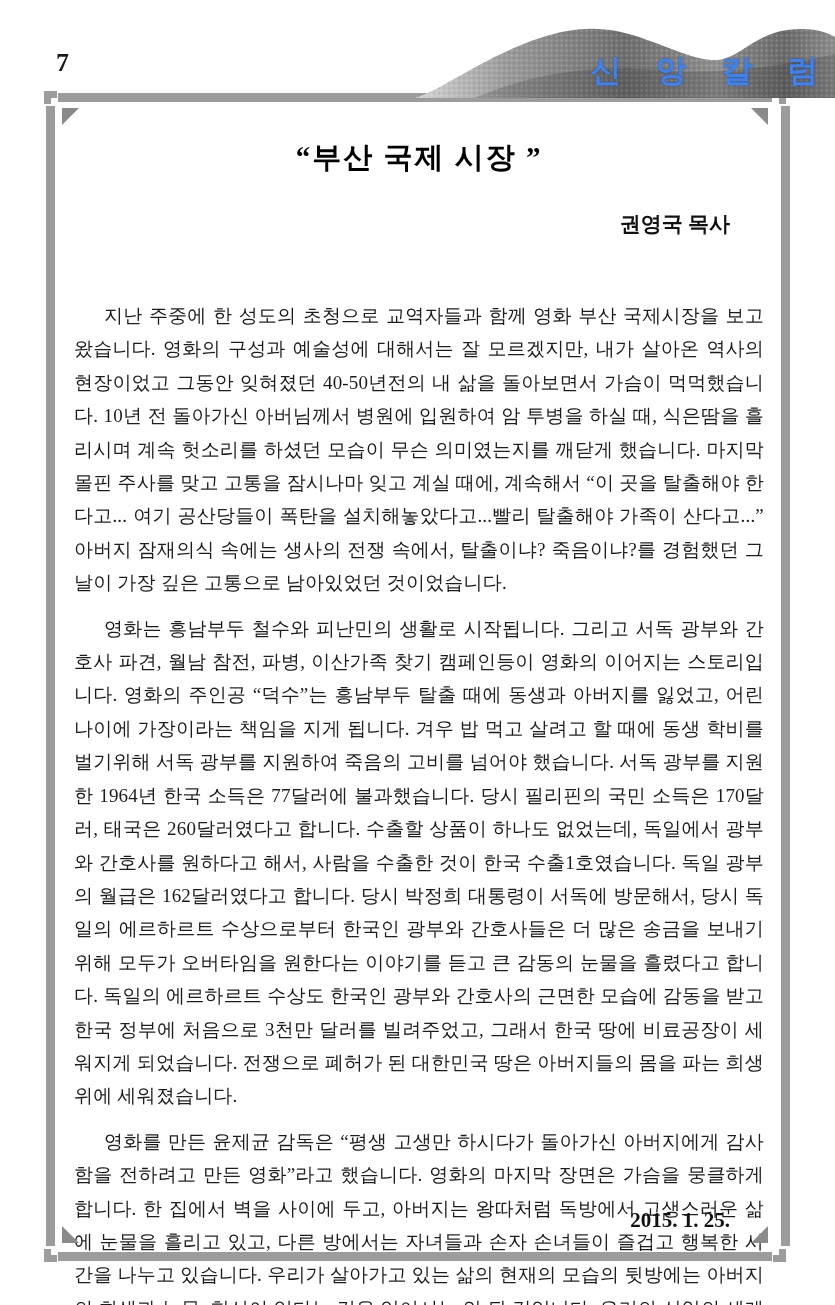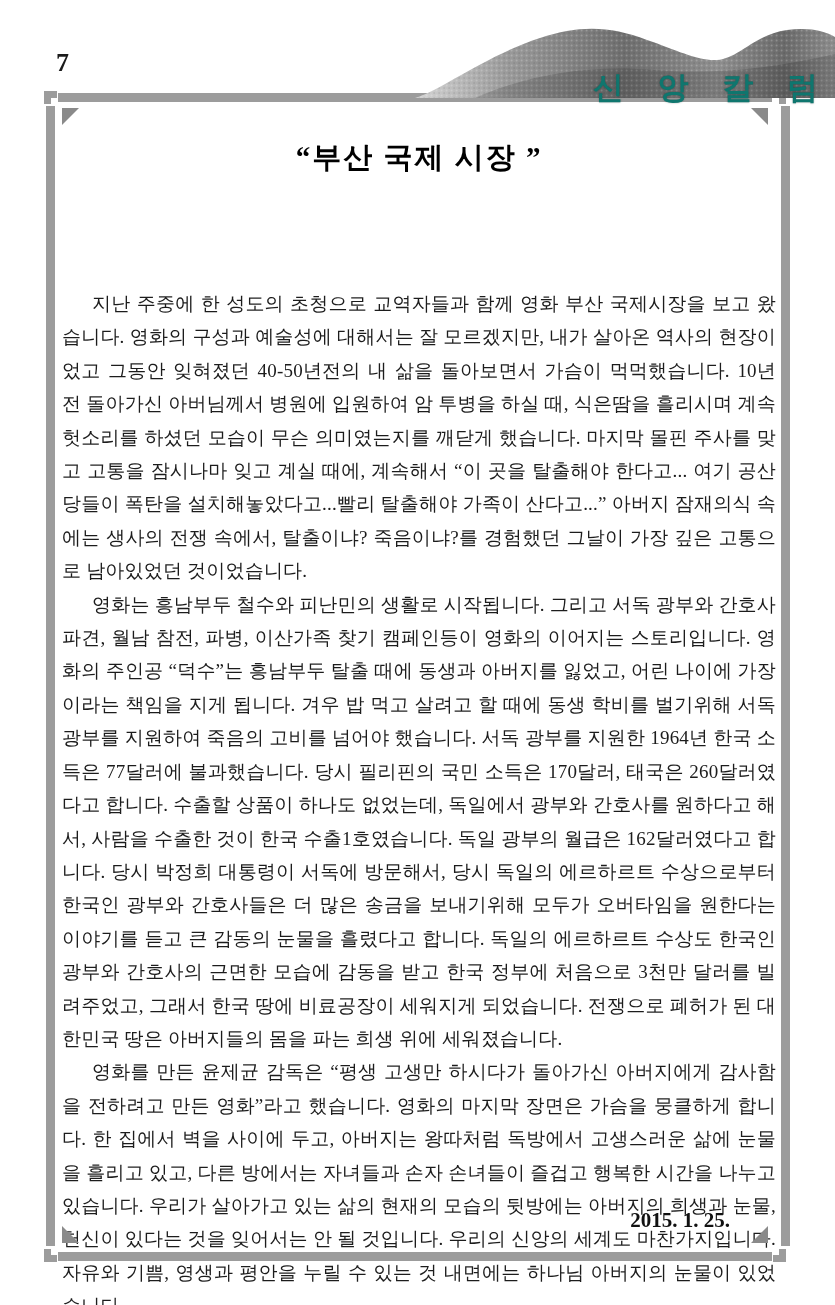--- a/index.html
+++ b/index.html
@@ -14,24 +14,24 @@
   
   .page-number{
     position:absolute;left:56px;top:48px;
     font-size:26px;font-weight:bold;color:#1a1a1a;
   }
   .header-wave{
     position:absolute;left:415px;top:24px;width:420px;height:74px;
     z-index:3;
   }
   .header-label{
-    position:absolute;right:4px;top:67px;z-index:4;
-    color:#0f766e;font-weight:bold;font-size:31px;
+    position:absolute;right:4px;top:50px;z-index:4;
+    color:#3b82f6;font-weight:bold;font-size:31px;
     letter-spacing:13px;white-space:nowrap;
-    font-family:Liberation Serif, serif;
+    font-family:Liberation Sans, sans-serif;
     text-shadow:0 0 2px rgba(0,0,0,0.35);
   }
   
   .bar{position:absolute;background:#9c9c9c;z-index:1;}
   .bar-top{left:58px;top:93px;width:714px;height:9px;}
   .bar-bottom{left:58px;top:1252px;width:714px;height:9px;}
   .bar-left{left:46px;top:106px;width:9px;height:1140px;}
   .bar-right{left:781px;top:106px;width:9px;height:1140px;}
   .corner-square{position:absolute;width:13px;height:13px;background:#9c9c9c;z-index:2;}
   .corner-square::after{content:"";position:absolute;width:6px;height:6px;background:#ffffff;}
@@ -53,21 +53,21 @@
   .article-author{
     position:absolute;left:62px;top:210px;width:714px;
     text-align:right;padding-right:46px;box-sizing:border-box;
     font-size:21px;font-weight:bold;color:#111111;
   }
   .article-body{
     position:absolute;left:62px;top:287px;width:714px;
     font-size:19px;line-height:33.4px;text-align:justify;
     color:#1c1c1c;letter-spacing:0.2px;
   }
-  .article-body p{margin:0;text-indent:30px;}
+  .article-body p{margin:12px;text-indent:30px;}
   .article-date{
     position:absolute;left:62px;top:1208px;width:714px;
     text-align:right;padding-right:46px;box-sizing:border-box;
     font-size:21px;font-weight:bold;color:#111111;
   }
 </style>
 </head>
 <body>
 
 <div class="page">
@@ -103,20 +103,21 @@
   <div class="corner-square cs-tl"></div>
   <div class="corner-square cs-tr"></div>
   <div class="corner-square cs-bl"></div>
   <div class="corner-square cs-br"></div>
   <div class="corner-triangle ct-tl"></div>
   <div class="corner-triangle ct-tr"></div>
   <div class="corner-triangle ct-bl"></div>
   <div class="corner-triangle ct-br"></div>
 
   <div class="article-title">“부산 국제 시장 ”</div>
+  <div class="article-author">권영국 목사</div>
 
   <div class="article-body">
     <p>지난 주중에 한 성도의 초청으로 교역자들과 함께 영화 부산 국제시장을 보고 왔습니다. 영화의 구성과 예술성에 대해서는 잘 모르겠지만, 내가 살아온 역사의 현장이었고 그동안 잊혀졌던 40-50년전의 내 삶을 돌아보면서 가슴이 먹먹했습니다.  10년 전 돌아가신 아버님께서 병원에 입원하여 암 투병을 하실 때, 식은땀을 흘리시며 계속 헛소리를 하셨던 모습이 무슨 의미였는지를 깨닫게 했습니다. 마지막 몰핀 주사를 맞고 고통을 잠시나마 잊고 계실 때에, 계속해서 “이 곳을 탈출해야 한다고... 여기 공산당들이 폭탄을 설치해놓았다고...빨리 탈출해야 가족이 산다고...”  아버지 잠재의식 속에는 생사의 전쟁 속에서, 탈출이냐? 죽음이냐?를 경험했던 그날이 가장 깊은 고통으로 남아있었던 것이었습니다.</p>
     <p>영화는 흥남부두 철수와 피난민의 생활로 시작됩니다. 그리고 서독 광부와 간호사 파견, 월남 참전, 파병, 이산가족 찾기 캠페인등이 영화의 이어지는 스토리입니다. 영화의 주인공 “덕수”는 흥남부두 탈출 때에 동생과 아버지를 잃었고, 어린 나이에 가장이라는 책임을 지게 됩니다. 겨우 밥 먹고 살려고 할 때에 동생 학비를 벌기위해 서독 광부를 지원하여 죽음의 고비를 넘어야 했습니다. 서독 광부를 지원한 1964년 한국 소득은 77달러에 불과했습니다. 당시 필리핀의 국민 소득은 170달러, 태국은 260달러였다고 합니다. 수출할 상품이 하나도 없었는데, 독일에서 광부와 간호사를 원하다고 해서, 사람을 수출한 것이 한국 수출1호였습니다. 독일 광부의 월급은 162달러였다고 합니다. 당시 박정희 대통령이 서독에 방문해서, 당시 독일의 에르하르트 수상으로부터 한국인 광부와 간호사들은 더 많은 송금을 보내기위해 모두가 오버타임을 원한다는 이야기를 듣고 큰 감동의 눈물을 흘렸다고 합니다. 독일의 에르하르트 수상도 한국인 광부와 간호사의 근면한 모습에 감동을 받고 한국 정부에 처음으로 3천만 달러를 빌려주었고, 그래서 한국 땅에 비료공장이 세워지게 되었습니다. 전쟁으로 폐허가 된 대한민국 땅은 아버지들의 몸을 파는 희생 위에 세워졌습니다.</p>
     <p>영화를 만든 윤제균 감독은 “평생 고생만 하시다가 돌아가신 아버지에게 감사함을 전하려고 만든 영화”라고 했습니다. 영화의 마지막 장면은 가슴을 뭉클하게 합니다. 한 집에서 벽을 사이에 두고, 아버지는 왕따처럼 독방에서 고생스러운 삶에 눈물을 흘리고 있고, 다른 방에서는 자녀들과 손자 손녀들이 즐겁고 행복한 시간을 나누고 있습니다.  우리가 살아가고 있는 삶의 현재의 모습의 뒷방에는 아버지의 희생과 눈물, 헌신이 있다는 것을 잊어서는 안 될 것입니다.  우리의 신앙의 세계도 마찬가지입니다. 자유와 기쁨, 영생과 평안을 누릴 수 있는 것 내면에는 하나님 아버지의 눈물이 있었습니다.</p>
   </div>
 
   <div class="article-date">2015. 1. 25.</div>
 
 </div>

